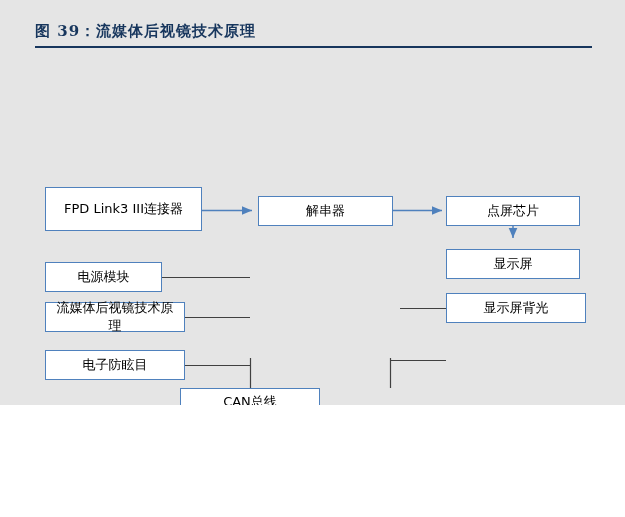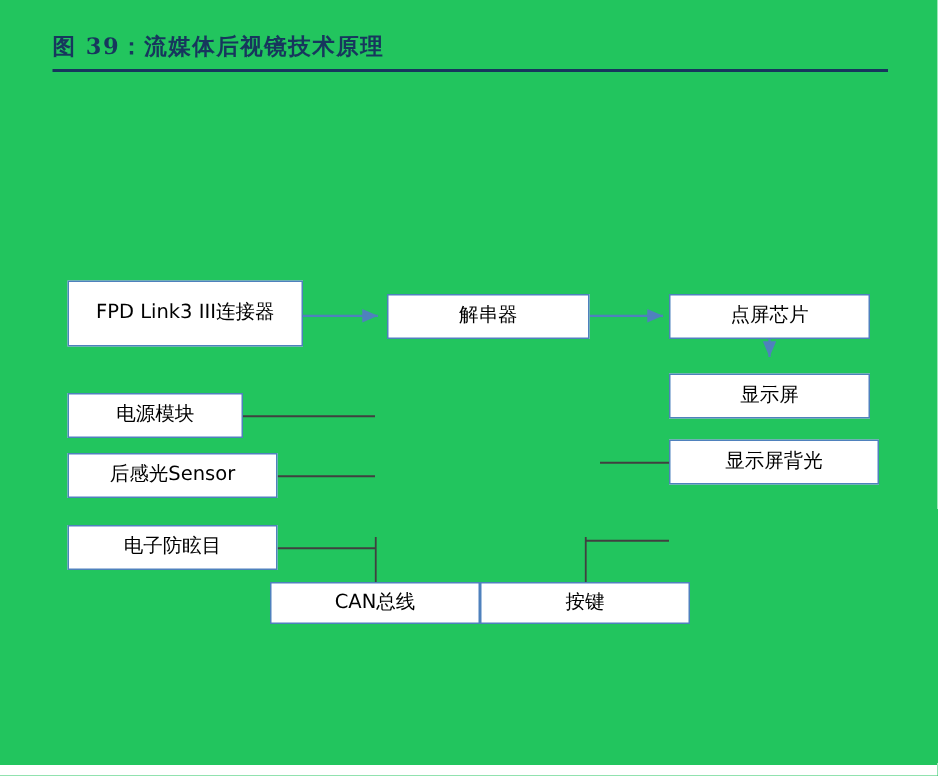--- a/index.html
+++ b/index.html
@@ -1,22 +1,22 @@
 <!DOCTYPE html>
 <html><head>
 <meta charset="utf-8">
 <style>
   html, body { margin: 0; padding: 0; background: #ffffff; }
   body { font-family: "DejaVu Sans", "Liberation Sans", sans-serif; }
 
   .page {
     position: relative;
     width: 625px;
-    height: 510px;
-    background: #22c55e;
+    height: 405px;
+    background: #e5e5e5;
     overflow: hidden;
   }
 
   .fig-title {
     position: absolute;
     left: 35px;
     top: 22px;
     width: 557px;
     color: #17365d;
     font-family: "DejaVu Serif", "Liberation Serif", serif;
@@ -99,34 +99,31 @@
 
   <div class="box" style="left:446px;top:249px;width:134px;height:30px">
     <span>显示屏</span>
   </div>
 
   <div class="box" style="left:45px;top:262px;width:117px;height:30px">
     <span>电源模块</span>
   </div>
 
   <div class="box" style="left:45px;top:302px;width:140px;height:30px">
-    <span>后感光Sensor</span>
+    <span>流媒体后视镜技术原理</span>
   </div>
 
   <div class="box" style="left:45px;top:350px;width:140px;height:30px">
     <span>电子防眩目</span>
   </div>
 
 
   <div class="box" style="left:446px;top:293px;width:140px;height:30px">
     <span>显示屏背光</span>
   </div>
 
 
   <div class="box" style="left:180px;top:388px;width:140px;height:28px">
     <span>CAN总线</span>
   </div>
 
-  <div class="box" style="left:320px;top:388px;width:140px;height:28px">
-    <span>按键</span>
-  </div>
 
 </div>
 
 </body></html>

